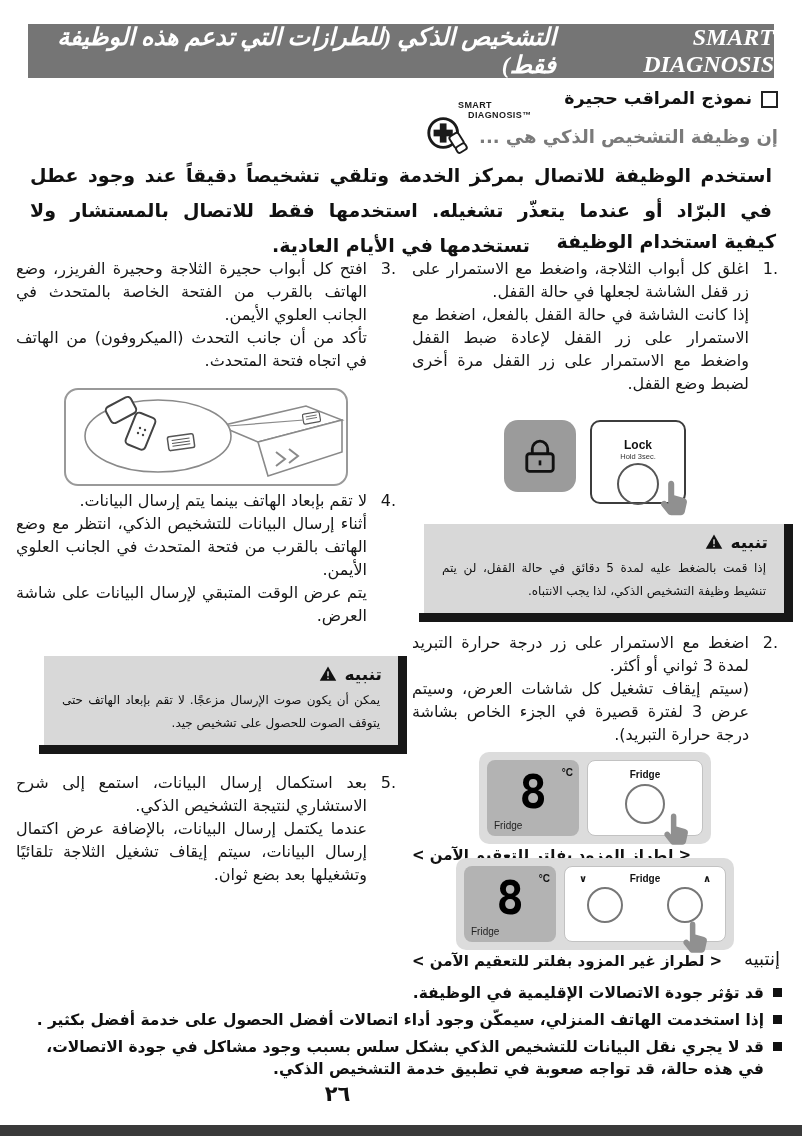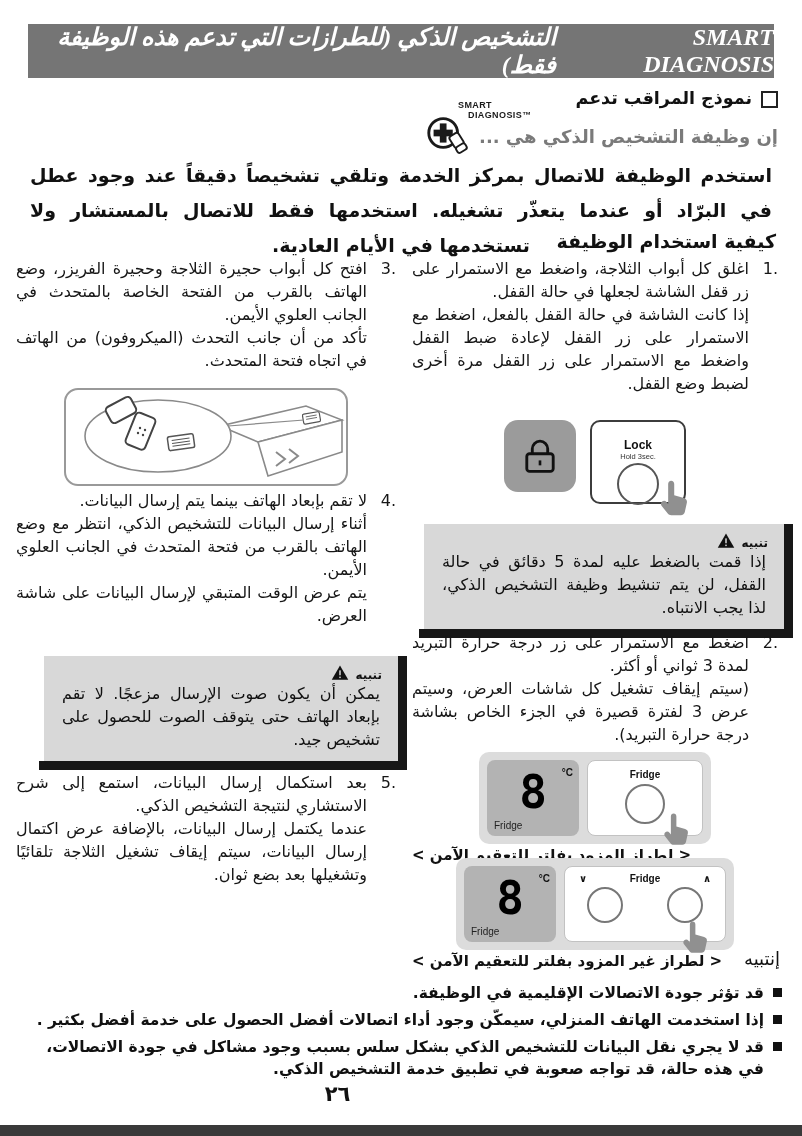--- a/index.html
+++ b/index.html
@@ -35,23 +35,23 @@
   #step1{left:412px;top:257px;width:366px;}
   #step2{left:412px;top:631px;width:366px;}
   #step3{left:16px;top:257px;width:380px;}
   #step4{left:16px;top:489px;width:380px;}
   #step5{left:16px;top:771px;width:380px;}
 
   
   .caution{position:absolute;background:#d8d8d8;padding:8px 12px 10px;}
   .caution::before{content:"";position:absolute;top:0;right:-9px;width:9px;height:calc(100% + 5px);background:#171717;}
   .caution::after{content:"";position:absolute;bottom:-9px;left:-5px;width:calc(100% + 14px);height:9px;background:#171717;}
-  .caution-head{display:flex;align-items:flex-end;justify-content:flex-start;gap:7px;
-                font-size:12px;font-weight:bold;padding-right:4px;}
-  .caution-body{font-size:16px;line-height:23px;text-align:justify;padding:0 6px;}
+  .caution-head{display:flex;align-items:center;justify-content:flex-start;gap:7px;
+                font-size:17px;font-weight:bold;padding-right:4px;}
+  .caution-body{margin-top:5px;font-size:12px;line-height:23px;text-align:justify;padding:0 6px;}
   #caution1{left:424px;top:524px;width:336px;}
   #caution2{left:44px;top:656px;width:330px;}
 
   
   #lockfig{position:absolute;left:412px;top:420px;width:366px;direction:ltr;
            display:flex;justify-content:center;align-items:flex-start;gap:14px;}
   .btn-gray{width:72px;height:72px;background:#9b9b9b;border-radius:14px;
             display:flex;align-items:center;justify-content:center;}
   .btn-white{position:relative;width:92px;height:80px;background:#fff;border:2px solid #3c3c3c;
              border-radius:10px;text-align:center;}
@@ -108,21 +108,21 @@
 
 <div id="page">
 
   <div id="banner">
     <span>SMART DIAGNOSIS</span>
     <span>التشخيص الذكي (للطرازات التي تدعم هذه الوظيفة فقط)</span>
   </div>
 
   <div id="model-note">
     <span class="checkbox"></span>
-    <span>نموذج المراقب تدعم</span>
+    <span>نموذج المراقب حجيرة</span>
   </div>
 
   <div id="lead">إن وظيفة التشخيص الذكي هي ...</div>
 
   <div id="logo">
     <svg width="46" height="46" viewBox="0 0 48 48">
       <circle cx="20" cy="24" r="15" fill="none" stroke="#1a1a1a" stroke-width="3"></circle>
       <rect x="16.5" y="14" width="7" height="20" fill="#1a1a1a"></rect>
       <rect x="10" y="20.5" width="20" height="7" fill="#1a1a1a"></rect>
       <g transform="rotate(-32 36 34)">

